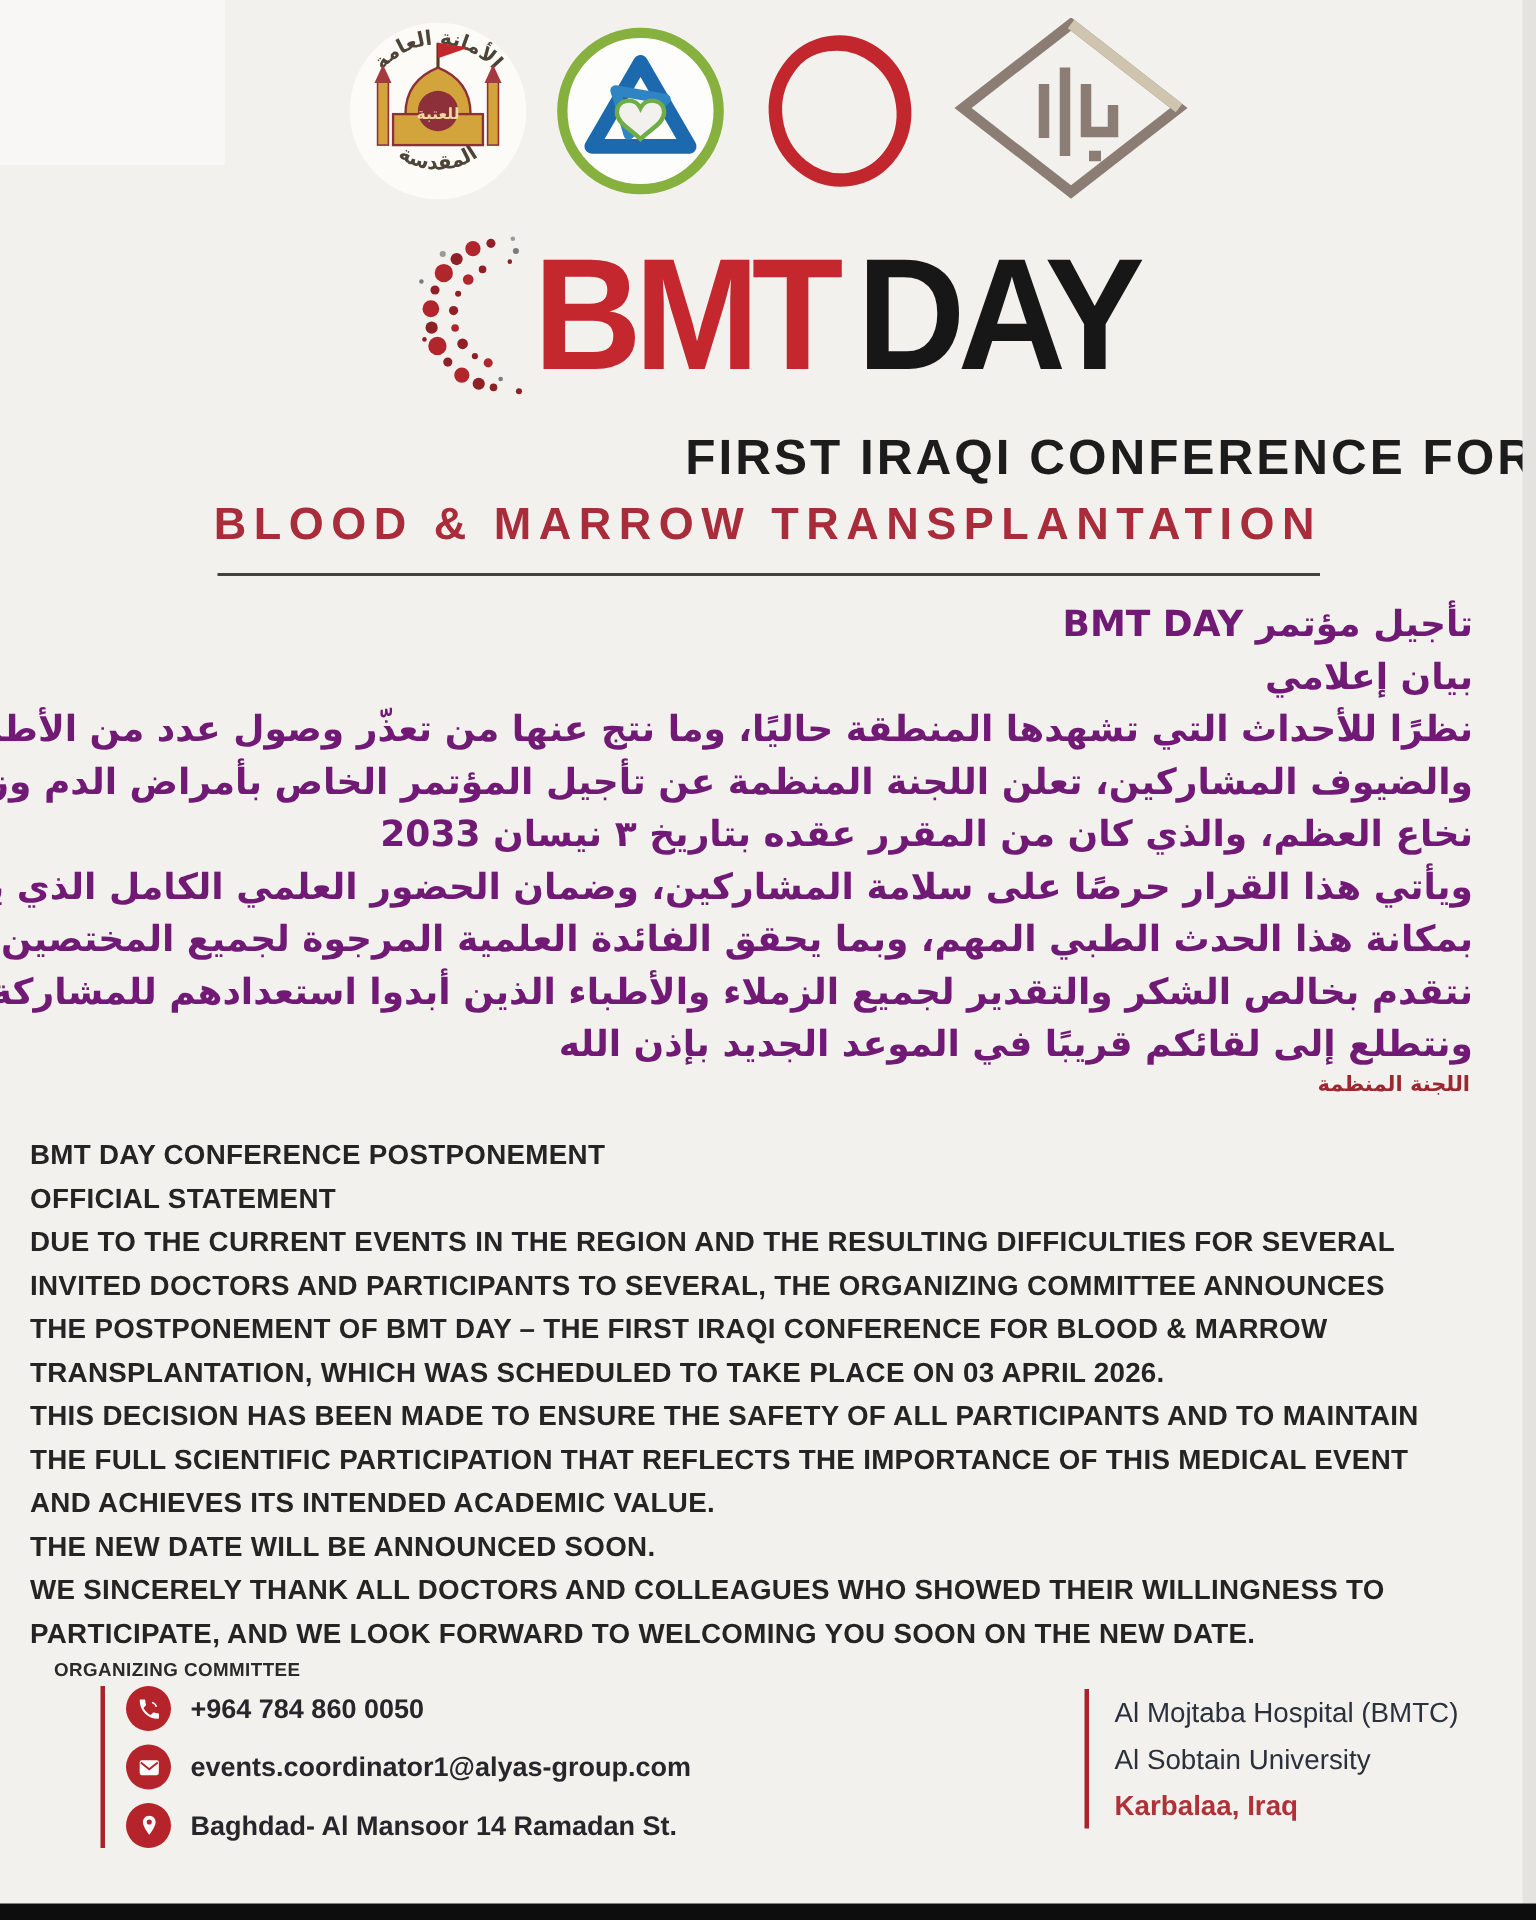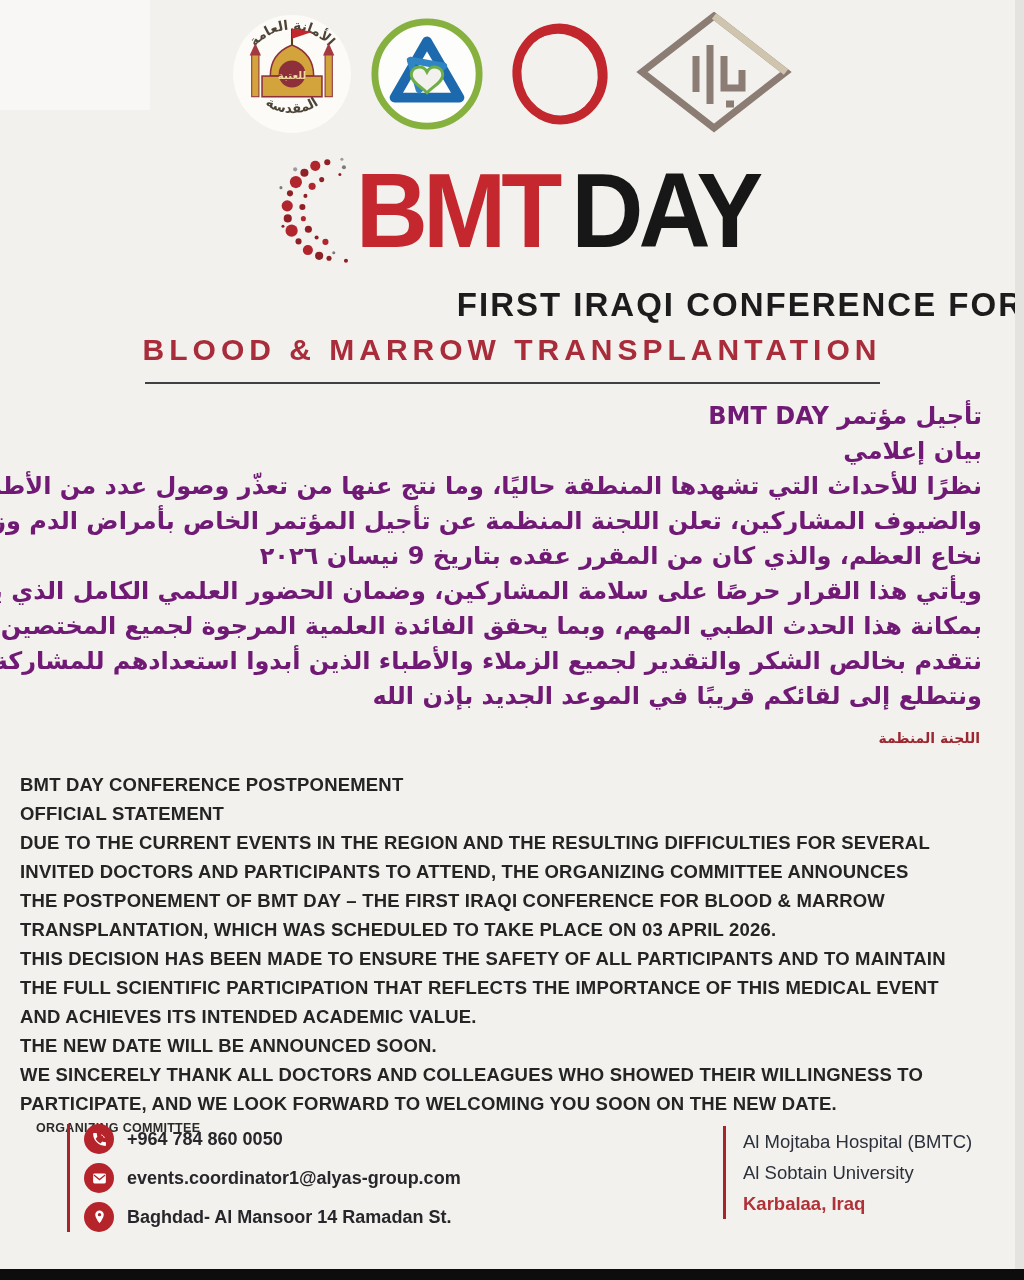--- a/index.html
+++ b/index.html
@@ -39,21 +39,21 @@
   .divider{width:735px;height:2px;background:#414141;margin:15px auto 0;}
 
   
   .arabic-block{
     direction:rtl;text-align:right;padding:0 42px 0 40px;margin-top:15px;
     font-family:"DejaVu Sans",sans-serif;
     font-size:24px;font-weight:700;line-height:35px;color:#701a75;
   }
   .arabic-line{white-space:nowrap;}
   .arabic-signature{
-    direction:rtl;text-align:right;padding:0 44px;margin-top:16px;
+    direction:rtl;text-align:right;padding:0 44px;margin-top:1px;
     font-family:"DejaVu Sans",sans-serif;
     font-size:14px;font-weight:700;color:#9c2730;
   }
 
   
   .english-block{
     padding:0 20px;margin-top:24px;
     font-size:18.5px;font-weight:700;line-height:29px;color:#242424;
     letter-spacing:.2px;
   }
@@ -185,33 +185,33 @@
 
   <div class="subtitle1">FIRST IRAQI CONFERENCE FOR</div>
   <div class="subtitle2">BLOOD &amp; MARROW TRANSPLANTATION</div>
   <div class="divider"></div>
 
   <div class="arabic-block">
     <div class="arabic-line">تأجيل مؤتمر BMT DAY</div>
     <div class="arabic-line">بيان إعلامي</div>
     <div class="arabic-line">نظرًا للأحداث التي تشهدها المنطقة حاليًا، وما نتج عنها من تعذّر وصول عدد من الأطباء</div>
     <div class="arabic-line">والضيوف المشاركين، تعلن اللجنة المنظمة عن تأجيل المؤتمر الخاص بأمراض الدم وزراعة</div>
-    <div class="arabic-line">نخاع العظم، والذي كان من المقرر عقده بتاريخ 9 نيسان ٢٠٢٦</div>
+    <div class="arabic-line">نخاع العظم، والذي كان من المقرر عقده بتاريخ ٣ نيسان 2033</div>
     <div class="arabic-line">ويأتي هذا القرار حرصًا على سلامة المشاركين، وضمان الحضور العلمي الكامل الذي يليق</div>
     <div class="arabic-line">بمكانة هذا الحدث الطبي المهم، وبما يحقق الفائدة العلمية المرجوة لجميع المختصين</div>
     <div class="arabic-line">نتقدم بخالص الشكر والتقدير لجميع الزملاء والأطباء الذين أبدوا استعدادهم للمشاركة،</div>
     <div class="arabic-line">ونتطلع إلى لقائكم قريبًا في الموعد الجديد بإذن الله</div>
   </div>
   <div class="arabic-signature">اللجنة المنظمة</div>
 
   <div class="english-block">
     <div class="english-line">BMT DAY CONFERENCE POSTPONEMENT</div>
     <div class="english-line">OFFICIAL STATEMENT</div>
     <div class="english-line">DUE TO THE CURRENT EVENTS IN THE REGION AND THE RESULTING DIFFICULTIES FOR SEVERAL</div>
-    <div class="english-line">INVITED DOCTORS AND PARTICIPANTS TO ATTEND, THE ORGANIZING COMMITTEE ANNOUNCES</div>
+    <div class="english-line">INVITED DOCTORS AND PARTICIPANTS TO SEVERAL, THE ORGANIZING COMMITTEE ANNOUNCES</div>
     <div class="english-line">THE POSTPONEMENT OF BMT DAY – THE FIRST IRAQI CONFERENCE FOR BLOOD &amp; MARROW</div>
     <div class="english-line">TRANSPLANTATION, WHICH WAS SCHEDULED TO TAKE PLACE ON 03 APRIL 2026.</div>
     <div class="english-line">THIS DECISION HAS BEEN MADE TO ENSURE THE SAFETY OF ALL PARTICIPANTS AND TO MAINTAIN</div>
     <div class="english-line">THE FULL SCIENTIFIC PARTICIPATION THAT REFLECTS THE IMPORTANCE OF THIS MEDICAL EVENT</div>
     <div class="english-line">AND ACHIEVES ITS INTENDED ACADEMIC VALUE.</div>
     <div class="english-line">THE NEW DATE WILL BE ANNOUNCED SOON.</div>
     <div class="english-line">WE SINCERELY THANK ALL DOCTORS AND COLLEAGUES WHO SHOWED THEIR WILLINGNESS TO</div>
     <div class="english-line">PARTICIPATE, AND WE LOOK FORWARD TO WELCOMING YOU SOON ON THE NEW DATE.</div>
   </div>
   <div class="english-signature">ORGANIZING COMMITTEE</div>

